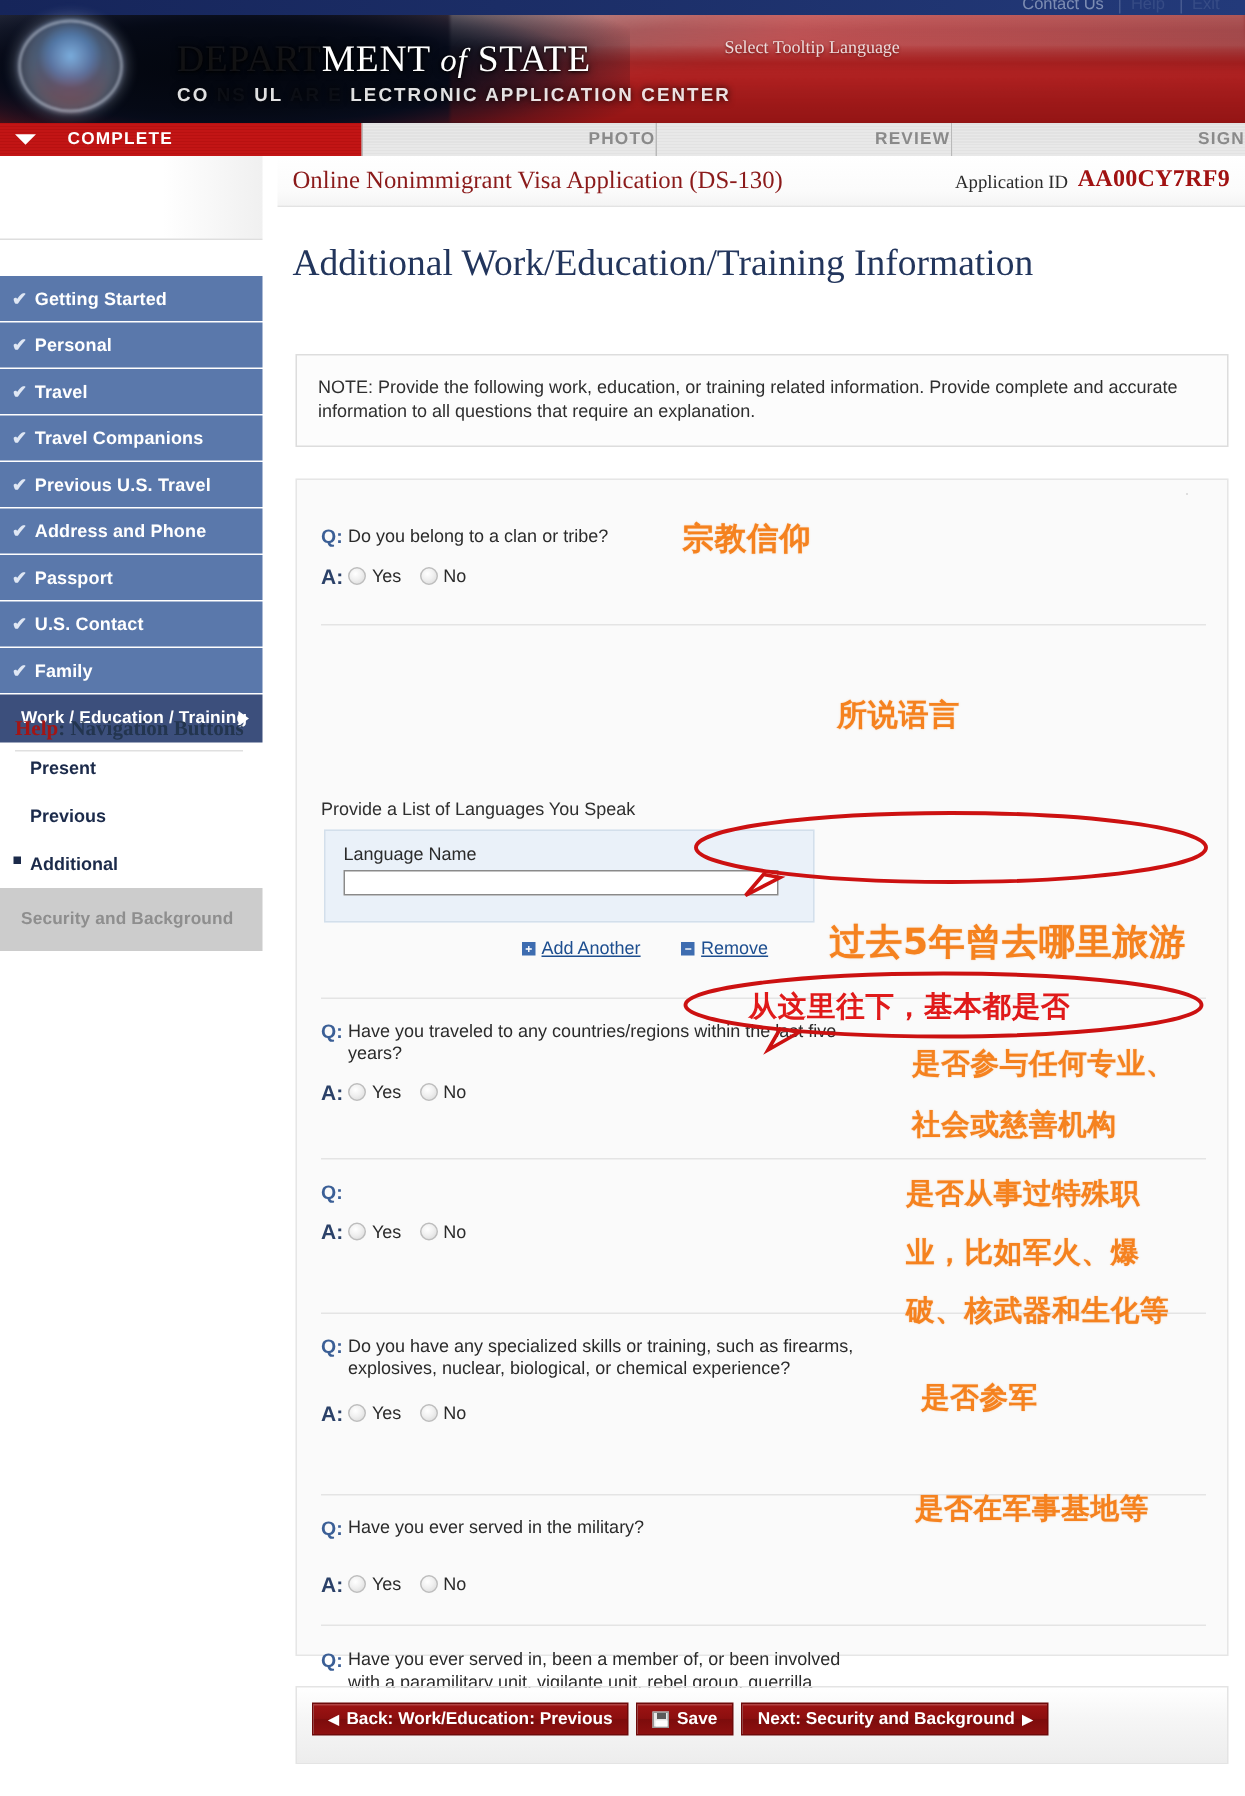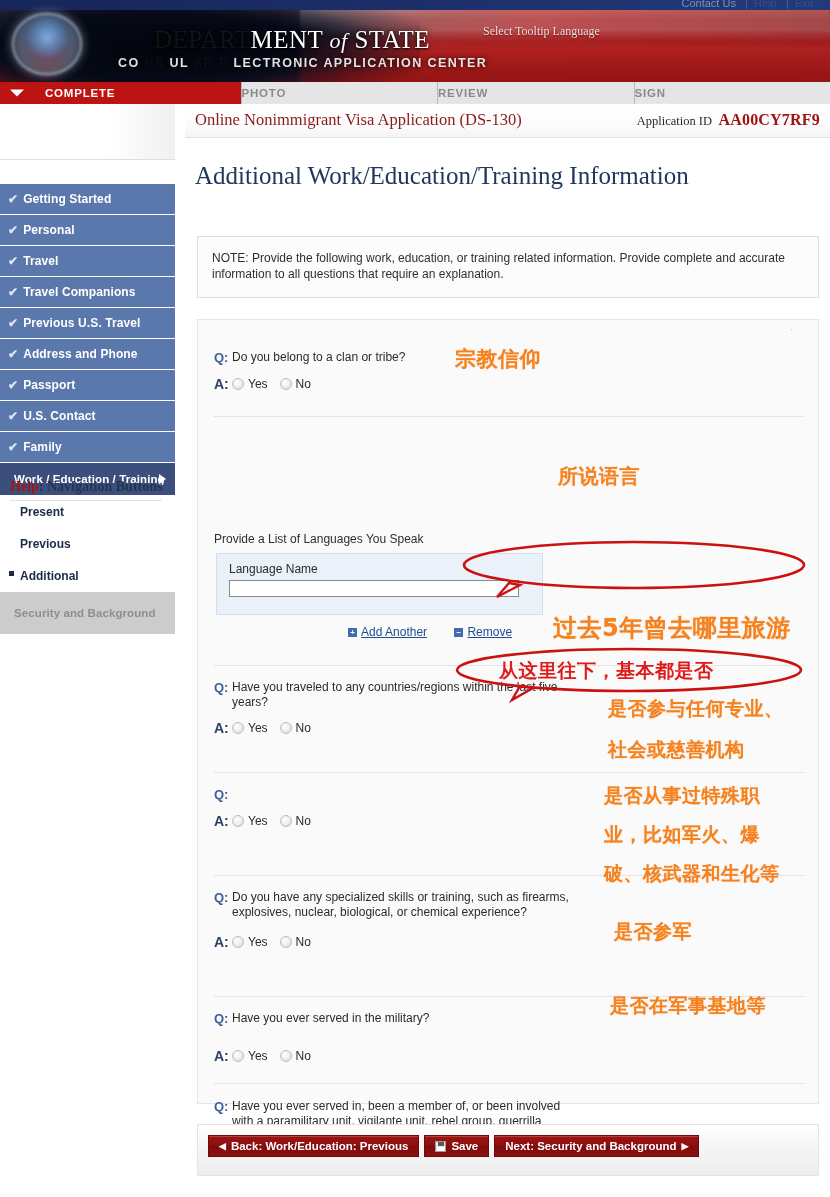--- a/index.html
+++ b/index.html
@@ -64,21 +64,21 @@
   .seal-ring {
     position:absolute; left:12px; top:13px; width:70px; height:62px;
     border-radius:50%; border:2px solid rgba(215,225,240,0.45); filter: blur(0.8px);
   }
   .dept-title {
     position:absolute; left:118px; top:26px; width:420px;
     font-family:"Liberation Serif", serif; font-size:25px; color:#ffffff;
     letter-spacing:0.5px; white-space:nowrap;
     text-shadow: 0 0 6px rgba(0,0,0,0.95), 0 1px 2px rgba(0,0,0,0.9);
   }
-  .dept-title .dim1 { color: rgba(255,255,255,0.07); margin-left: 36px; }
+  .dept-title .dim1 { color: rgba(255,255,255,0.07); }
   .dept-title .ital { font-style: italic; font-size:22px; }
   .dept-title .sc { font-size:25px; }
   .dept-sub {
     position:absolute; left:118px; top:56px; width:430px;
     font-size:12.5px; font-weight:bold; color:#ffffff; letter-spacing:1.4px;
     white-space:nowrap;
     text-shadow: 0 0 5px rgba(0,0,0,0.95);
   }
   .dept-sub .g1 { color: rgba(255,255,255,0.88); }
   .dept-sub .gap { color: rgba(255,255,255,0.04); }
@@ -96,21 +96,21 @@
   .toplinks span:first-child { border-left:none; }
   .toplinks .fade { color: rgba(200,212,232,0.22); }
 
   
   .tabstrip {
     position:absolute; left:0; top:82px; width:830px; height:22px;
     display:flex; align-items:stretch;
   }
   .tab {
     flex: 1 1 0; position:relative;
-    display:flex; align-items:center; justify-content:flex-start;
+    display:flex; align-items:center; justify-content:flex-end;
     font-size:11.5px; font-weight:bold; letter-spacing:0.8px;
     border-right:1px solid #b9b9b9;
   }
   .tab.inactive {
     background: repeating-linear-gradient(0deg,#e8e8e8 0px,#e8e8e8 1px,#e2e2e2 1px,#e2e2e2 2px),
                 linear-gradient(to bottom,#f3f3f3 0%,#e4e4e4 50%,#d8d8d8 100%);
     color:#8a8a8a;
   }
   .tab.active {
     background: repeating-linear-gradient(0deg,#c21515 0px,#c21515 1px,#b81111 1px,#b81111 2px),

